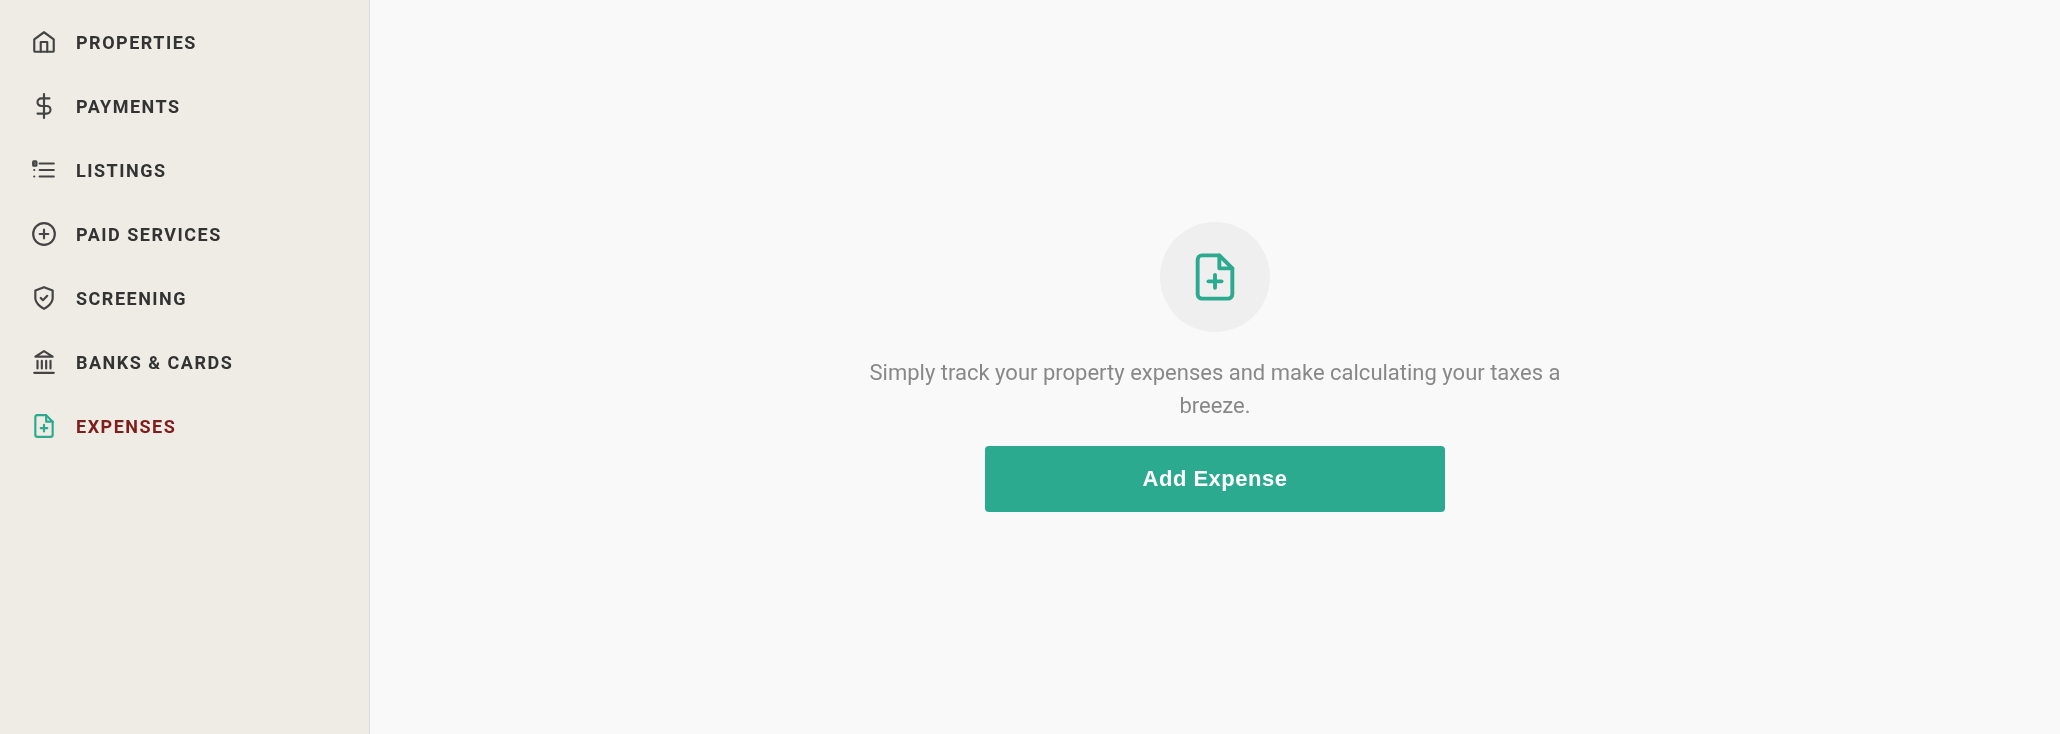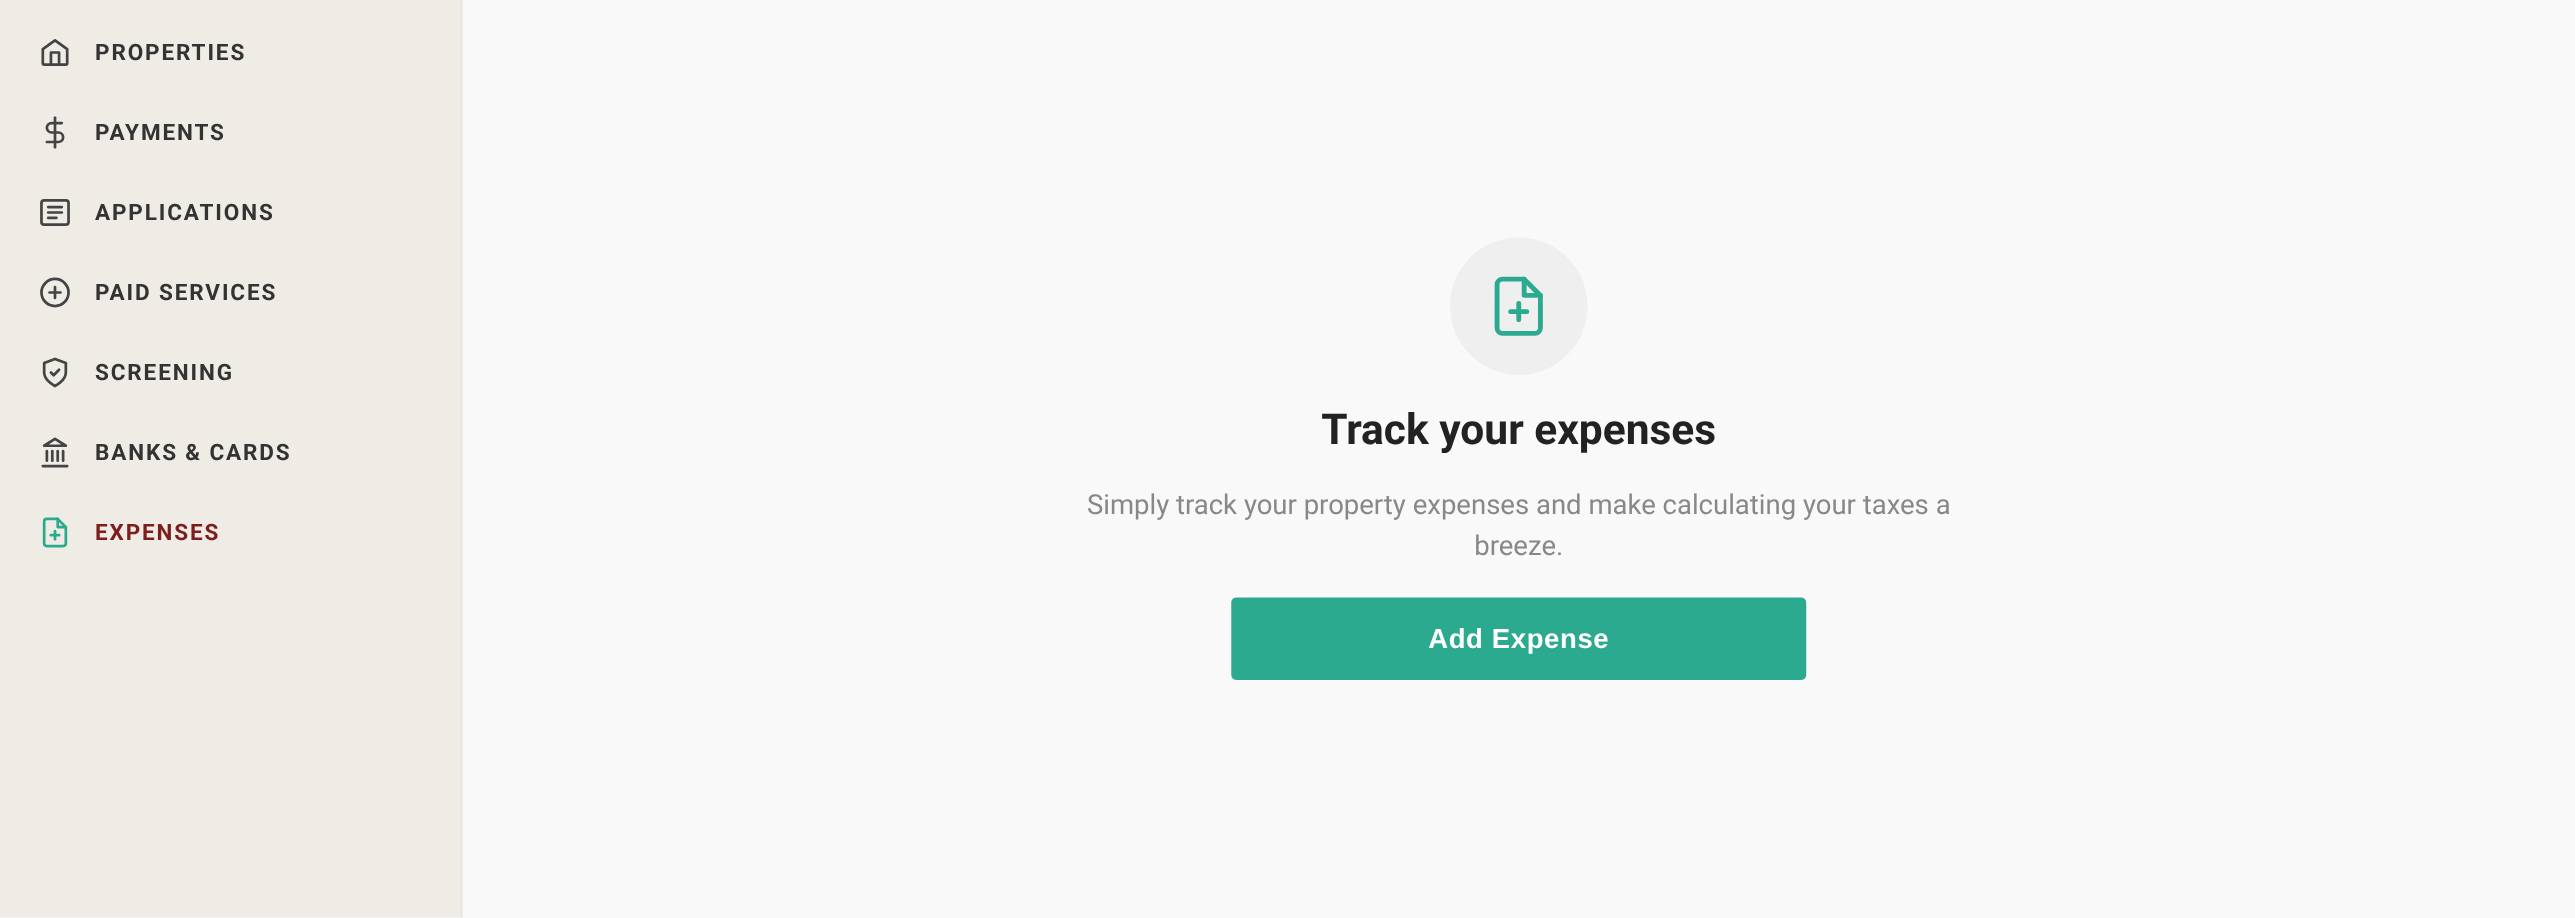--- a/index.html
+++ b/index.html
@@ -139,32 +139,35 @@
   <div class="sidebar-item">
     <span class="icon-shape">
       <svg width="26" height="26" viewBox="0 0 24 24" fill="none" stroke="#444" stroke-width="2" stroke-linecap="round" stroke-linejoin="round">
         <line x1="12" y1="1" x2="12" y2="23"></line>
         <path d="M17 5H9.5a3.5 3.5 0 000 7h5a3.5 3.5 0 010 7H6"></path>
       </svg>
     </span>
     <span class="sidebar-item-label">PAYMENTS</span>
   </div>
 
-
-  <div class="sidebar-item">
-    <span class="icon-shape">
-      <svg width="26" height="26" viewBox="0 0 24 24" fill="none" stroke="#444" stroke-width="2" stroke-linecap="round" stroke-linejoin="round">
-        <rect x="2" y="3" width="20" height="18" rx="2"></rect>
-        <line x1="7" y1="8" x2="17" y2="8"></line>
-        <line x1="7" y1="12" x2="17" y2="12"></line>
-        <line x1="7" y1="16" x2="13" y2="16"></line>
-      </svg>
-    </span>
-    <span class="sidebar-item-label">APPLICATIONS</span>
-  </div>
+  <div class="sidebar-item">
+    <span class="icon-shape">
+      <svg width="26" height="26" viewBox="0 0 24 24" fill="none" stroke="#444" stroke-width="2" stroke-linecap="round" stroke-linejoin="round">
+        <line x1="8" y1="6" x2="21" y2="6"></line>
+        <line x1="8" y1="12" x2="21" y2="12"></line>
+        <line x1="8" y1="18" x2="21" y2="18"></line>
+        <line x1="3" y1="6" x2="3.01" y2="6"></line>
+        <line x1="3" y1="12" x2="3.01" y2="12"></line>
+        <line x1="3" y1="18" x2="3.01" y2="18"></line>
+        <rect x="2" y="4" width="3" height="4" rx="0.5"></rect>
+      </svg>
+    </span>
+    <span class="sidebar-item-label">LISTINGS</span>
+  </div>
+
 
   <div class="sidebar-item">
     <span class="icon-shape">
       <svg width="26" height="26" viewBox="0 0 24 24" fill="none" stroke="#444" stroke-width="2" stroke-linecap="round" stroke-linejoin="round">
         <circle cx="12" cy="12" r="10"></circle>
         <line x1="12" y1="8" x2="12" y2="16"></line>
         <line x1="8" y1="12" x2="16" y2="12"></line>
       </svg>
     </span>
     <span class="sidebar-item-label">PAID SERVICES</span>
@@ -214,20 +217,19 @@
 
     <div class="empty-state-icon-circle">
       <svg width="52" height="52" viewBox="0 0 24 24" fill="none" stroke="#2caa8f" stroke-width="1.8" stroke-linecap="round" stroke-linejoin="round">
         <path d="M14 2H6a2 2 0 00-2 2v16a2 2 0 002 2h12a2 2 0 002-2V8z"></path>
         <polyline points="14 2 14 8 20 8"></polyline>
         <line x1="12" y1="11" x2="12" y2="17"></line>
         <line x1="9" y1="14" x2="15" y2="14"></line>
       </svg>
     </div>
 
-    <h1 class="empty-state-title">Track your expenses</h1>
 
     <p class="empty-state-subtitle">Simply track your property expenses and make calculating your taxes a breeze.</p>
 
     <button class="add-expense-btn">Add Expense</button>
 
   </div>
 </main>
 
 </body></html>

